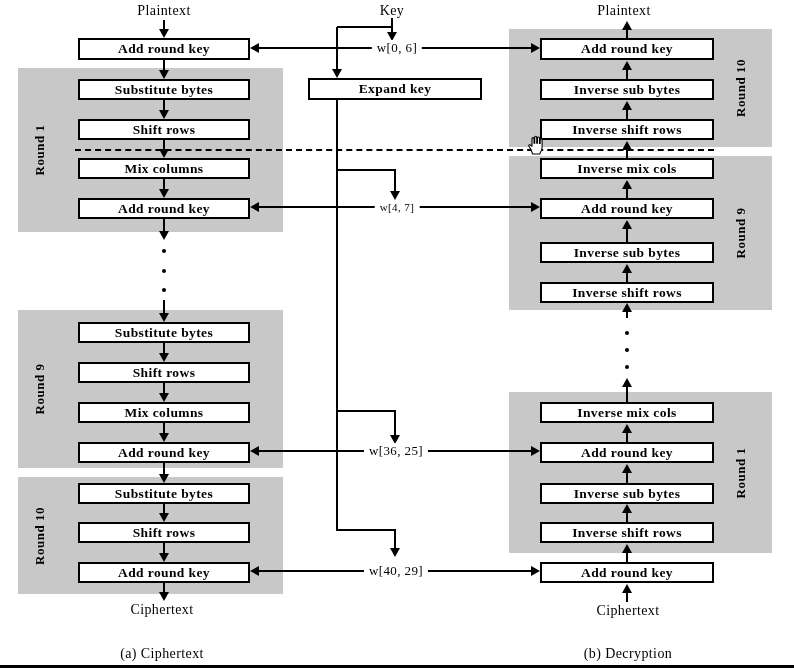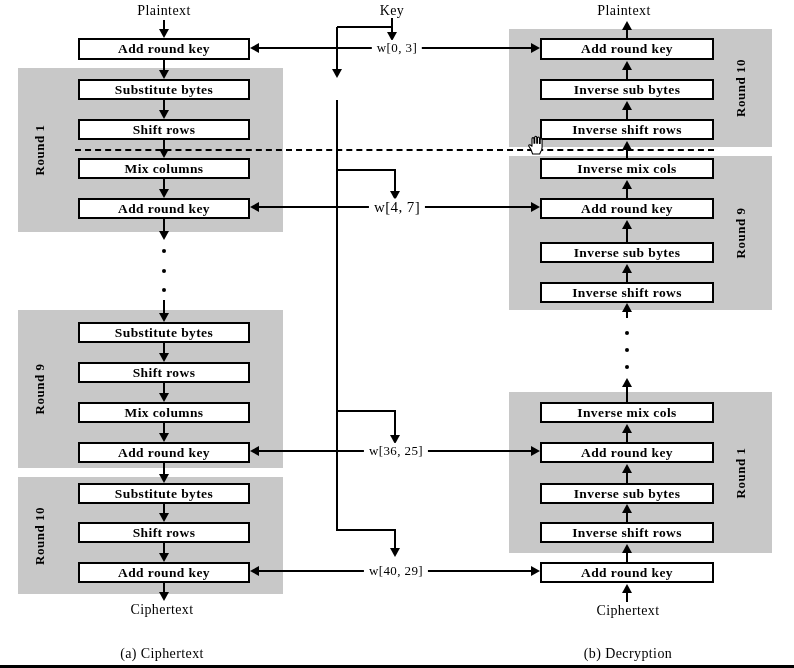--- a/index.html
+++ b/index.html
@@ -134,37 +134,38 @@
     <div class="box" style="left: 78px; top: 119px; width: 172px; height: 21px;">Shift rows</div>
     <div class="box" style="left: 78px; top: 158px; width: 172px; height: 21px;">Mix columns</div>
     <div class="box" style="left: 78px; top: 198px; width: 172px; height: 21px;">Add round key</div>
     <div class="box" style="left: 78px; top: 322px; width: 172px; height: 21px;">Substitute bytes</div>
     <div class="box" style="left: 78px; top: 362px; width: 172px; height: 21px;">Shift rows</div>
     <div class="box" style="left: 78px; top: 402px; width: 172px; height: 21px;">Mix columns</div>
     <div class="box" style="left: 78px; top: 442px; width: 172px; height: 21px;">Add round key</div>
     <div class="box" style="left: 78px; top: 483px; width: 172px; height: 21px;">Substitute bytes</div>
     <div class="box" style="left: 78px; top: 522px; width: 172px; height: 21px;">Shift rows</div>
     <div class="box" style="left: 78px; top: 562px; width: 172px; height: 21px;">Add round key</div>
+    <div class="box" style="left: 308px; top: 78px; width: 174px; height: 22px;">Expand key</div>
     <div class="box" style="left: 540px; top: 38px; width: 174px; height: 22px;">Add round key</div>
     <div class="box" style="left: 540px; top: 79px; width: 174px; height: 21px;">Inverse sub bytes</div>
     <div class="box" style="left: 540px; top: 119px; width: 174px; height: 21px;">Inverse shift rows</div>
     <div class="box" style="left: 540px; top: 158px; width: 174px; height: 21px;">Inverse mix cols</div>
     <div class="box" style="left: 540px; top: 198px; width: 174px; height: 21px;">Add round key</div>
     <div class="box" style="left: 540px; top: 242px; width: 174px; height: 21px;">Inverse sub bytes</div>
     <div class="box" style="left: 540px; top: 282px; width: 174px; height: 21px;">Inverse shift rows</div>
     <div class="box" style="left: 540px; top: 402px; width: 174px; height: 21px;">Inverse mix cols</div>
     <div class="box" style="left: 540px; top: 442px; width: 174px; height: 21px;">Add round key</div>
     <div class="box" style="left: 540px; top: 483px; width: 174px; height: 21px;">Inverse sub bytes</div>
     <div class="box" style="left: 540px; top: 522px; width: 174px; height: 21px;">Inverse shift rows</div>
     <div class="box" style="left: 540px; top: 562px; width: 174px; height: 21px;">Add round key</div>
     <div class="lbl" style="left: 164px; top: 11px; font-size: 14px;">Plaintext</div>
     <div class="lbl" style="left: 392px; top: 11px; font-size: 14px;">Key</div>
     <div class="lbl" style="left: 624px; top: 11px; font-size: 14px;">Plaintext</div>
-    <div class="lbl wbg" style="left: 397px; top: 48px; font-size: 13px;">w[0, 3]</div>
-    <div class="lbl wbg" style="left: 397px; top: 207px; font-size: 15px;">w[4, 7]</div>
+    <div class="lbl wbg" style="left: 397px; top: 48px; font-size: 13px;">w[0, 6]</div>
+    <div class="lbl wbg" style="left: 397px; top: 207px; font-size: 11px;">w[4, 7]</div>
     <div class="lbl wbg" style="left: 396px; top: 451px; font-size: 13px;">w[36, 25]</div>
     <div class="lbl wbg" style="left: 396px; top: 571px; font-size: 13px;">w[40, 29]</div>
     <div class="lbl" style="left: 162px; top: 610px; font-size: 14px;">Ciphertext</div>
     <div class="lbl" style="left: 628px; top: 611px; font-size: 14px;">Ciphertext</div>
     <div class="lbl" style="left: 162px; top: 654px; font-size: 14px;">(a) Ciphertext</div>
     <div class="lbl" style="left: 628px; top: 654px; font-size: 14px;">(b) Decryption</div>
     <div class="bbar" style="top: 665px; height: 3px;"></div>
   </div>
 
 </body></html>

